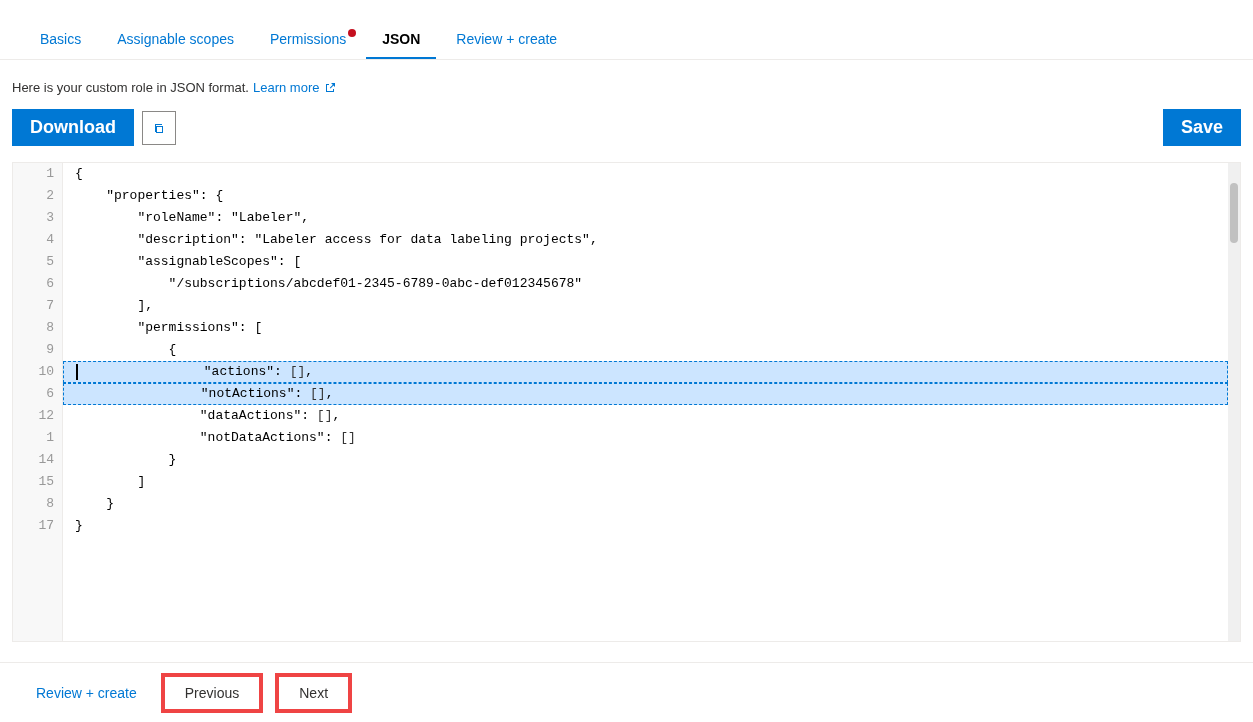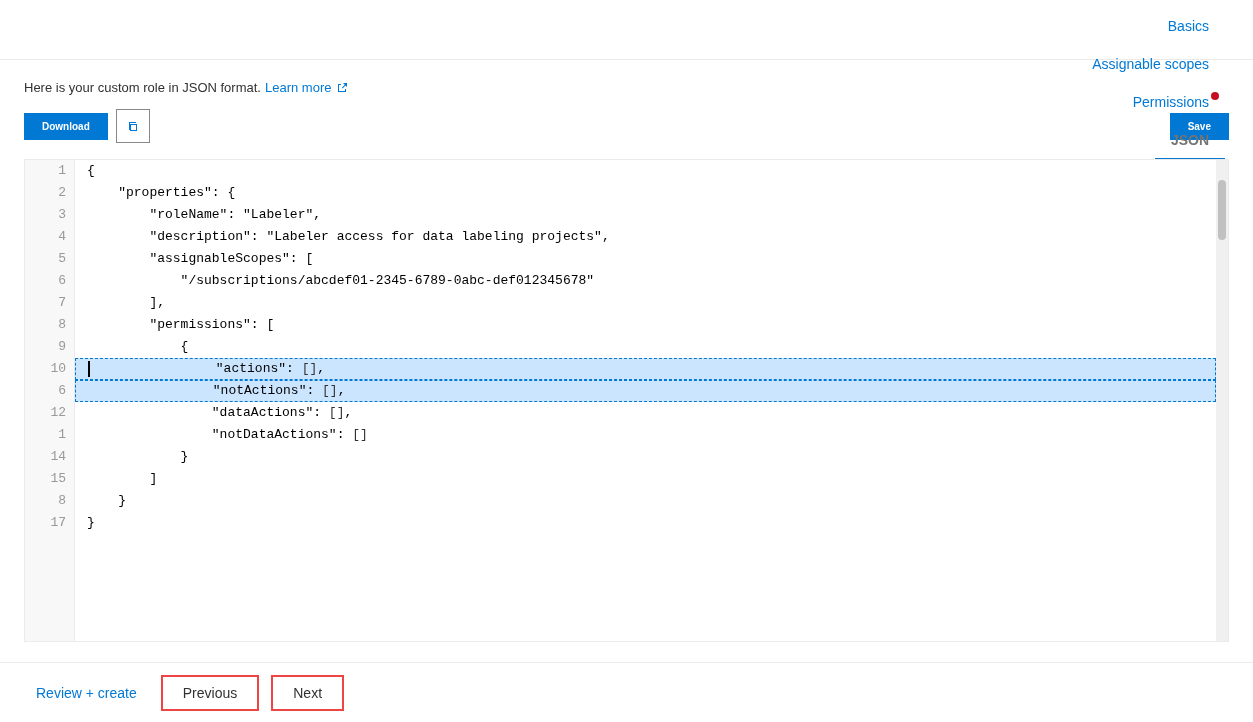--- a/index.html
+++ b/index.html
@@ -16,55 +16,54 @@
 
     
     .tabs-bar {
       background: #fff;
       border-bottom: 1px solid #edebe9;
       display: flex;
       align-items: flex-end;
       padding: 0 24px;
       padding-top: 8px;
       height: 60px;
-      flex-direction: column;
     }
     .tab {
       display: flex;
       align-items: center;
       padding: 10px 16px;
       cursor: pointer;
       font-size: 14px;
       color: #0078d4;
       border-bottom: 2px solid transparent;
       margin-right: 4px;
       position: relative;
       text-decoration: none;
       white-space: nowrap;
     }
     .tab.active {
       border-bottom: 2px solid #0078d4;
       font-weight: 600;
-      color: #737373;
+      color: #000000;
     }
     .tab-dot {
       width: 8px;
       height: 8px;
       background: #c50f1f;
       border-radius: 50%;
       position: absolute;
       top: 8px;
       right: 6px;
     }
 
     
     .content {
       flex: 1;
       background: #fff;
-      padding: 20px 24px;
+      padding: 20px 12px;
       overflow: hidden;
       display: flex;
       flex-direction: column;
     }
 
     .info-line {
       font-size: 13px;
       color: #323130;
       margin-bottom: 14px;
       display: flex;
@@ -83,21 +82,21 @@
       display: flex;
       align-items: center;
       gap: 8px;
       margin-bottom: 16px;
     }
     .btn-primary {
       background: #0078d4;
       color: #fff;
       border: none;
       padding: 8px 18px;
-      font-size: 10px;
+      font-size: 18px;
       cursor: pointer;
       font-family: inherit;
       font-weight: 600;
     }
     .btn-secondary {
       background: #fff;
       color: #323130;
       border: 1px solid #8a8886;
       padding: 6px 14px;
       font-size: 13px;
@@ -216,21 +215,21 @@
       background: transparent;
       border: none;
       color: #0078d4;
       font-size: 14px;
       cursor: pointer;
       padding: 8px 12px;
       font-family: inherit;
     }
     .btn-footer {
       background: #fff;
-      border: 2px solid #ef4444;
+      border: 4px solid #ef4444;
       color: #323130;
       font-size: 14px;
       cursor: pointer;
       padding: 8px 20px;
       font-family: inherit;
     }
 
     .ext-link-icon {
       display: inline-block;
       width: 12px;

